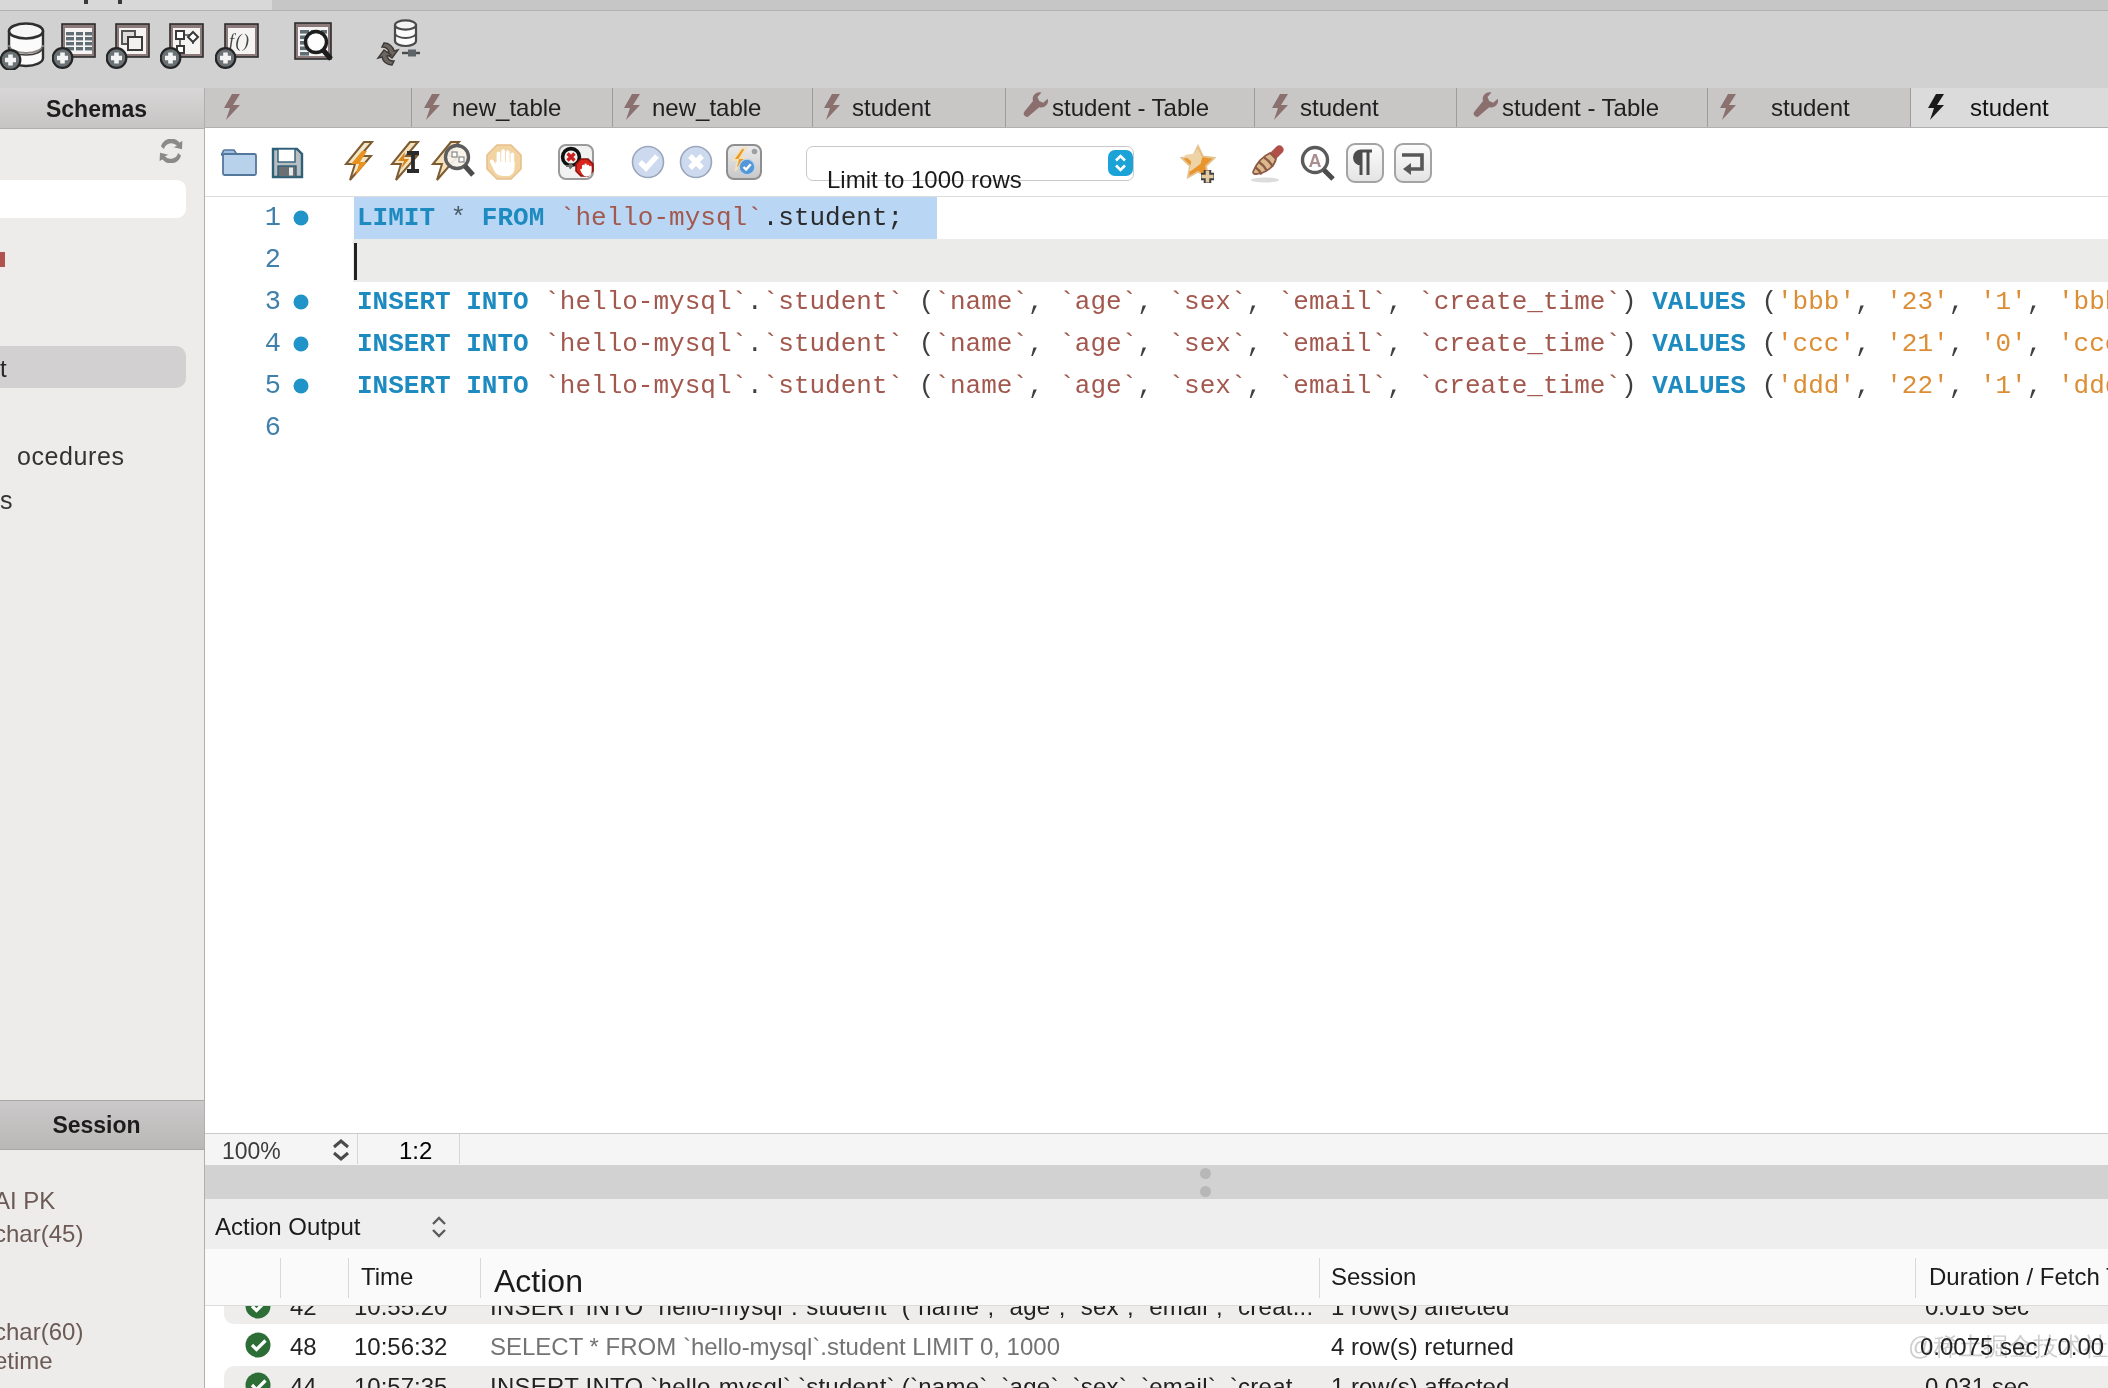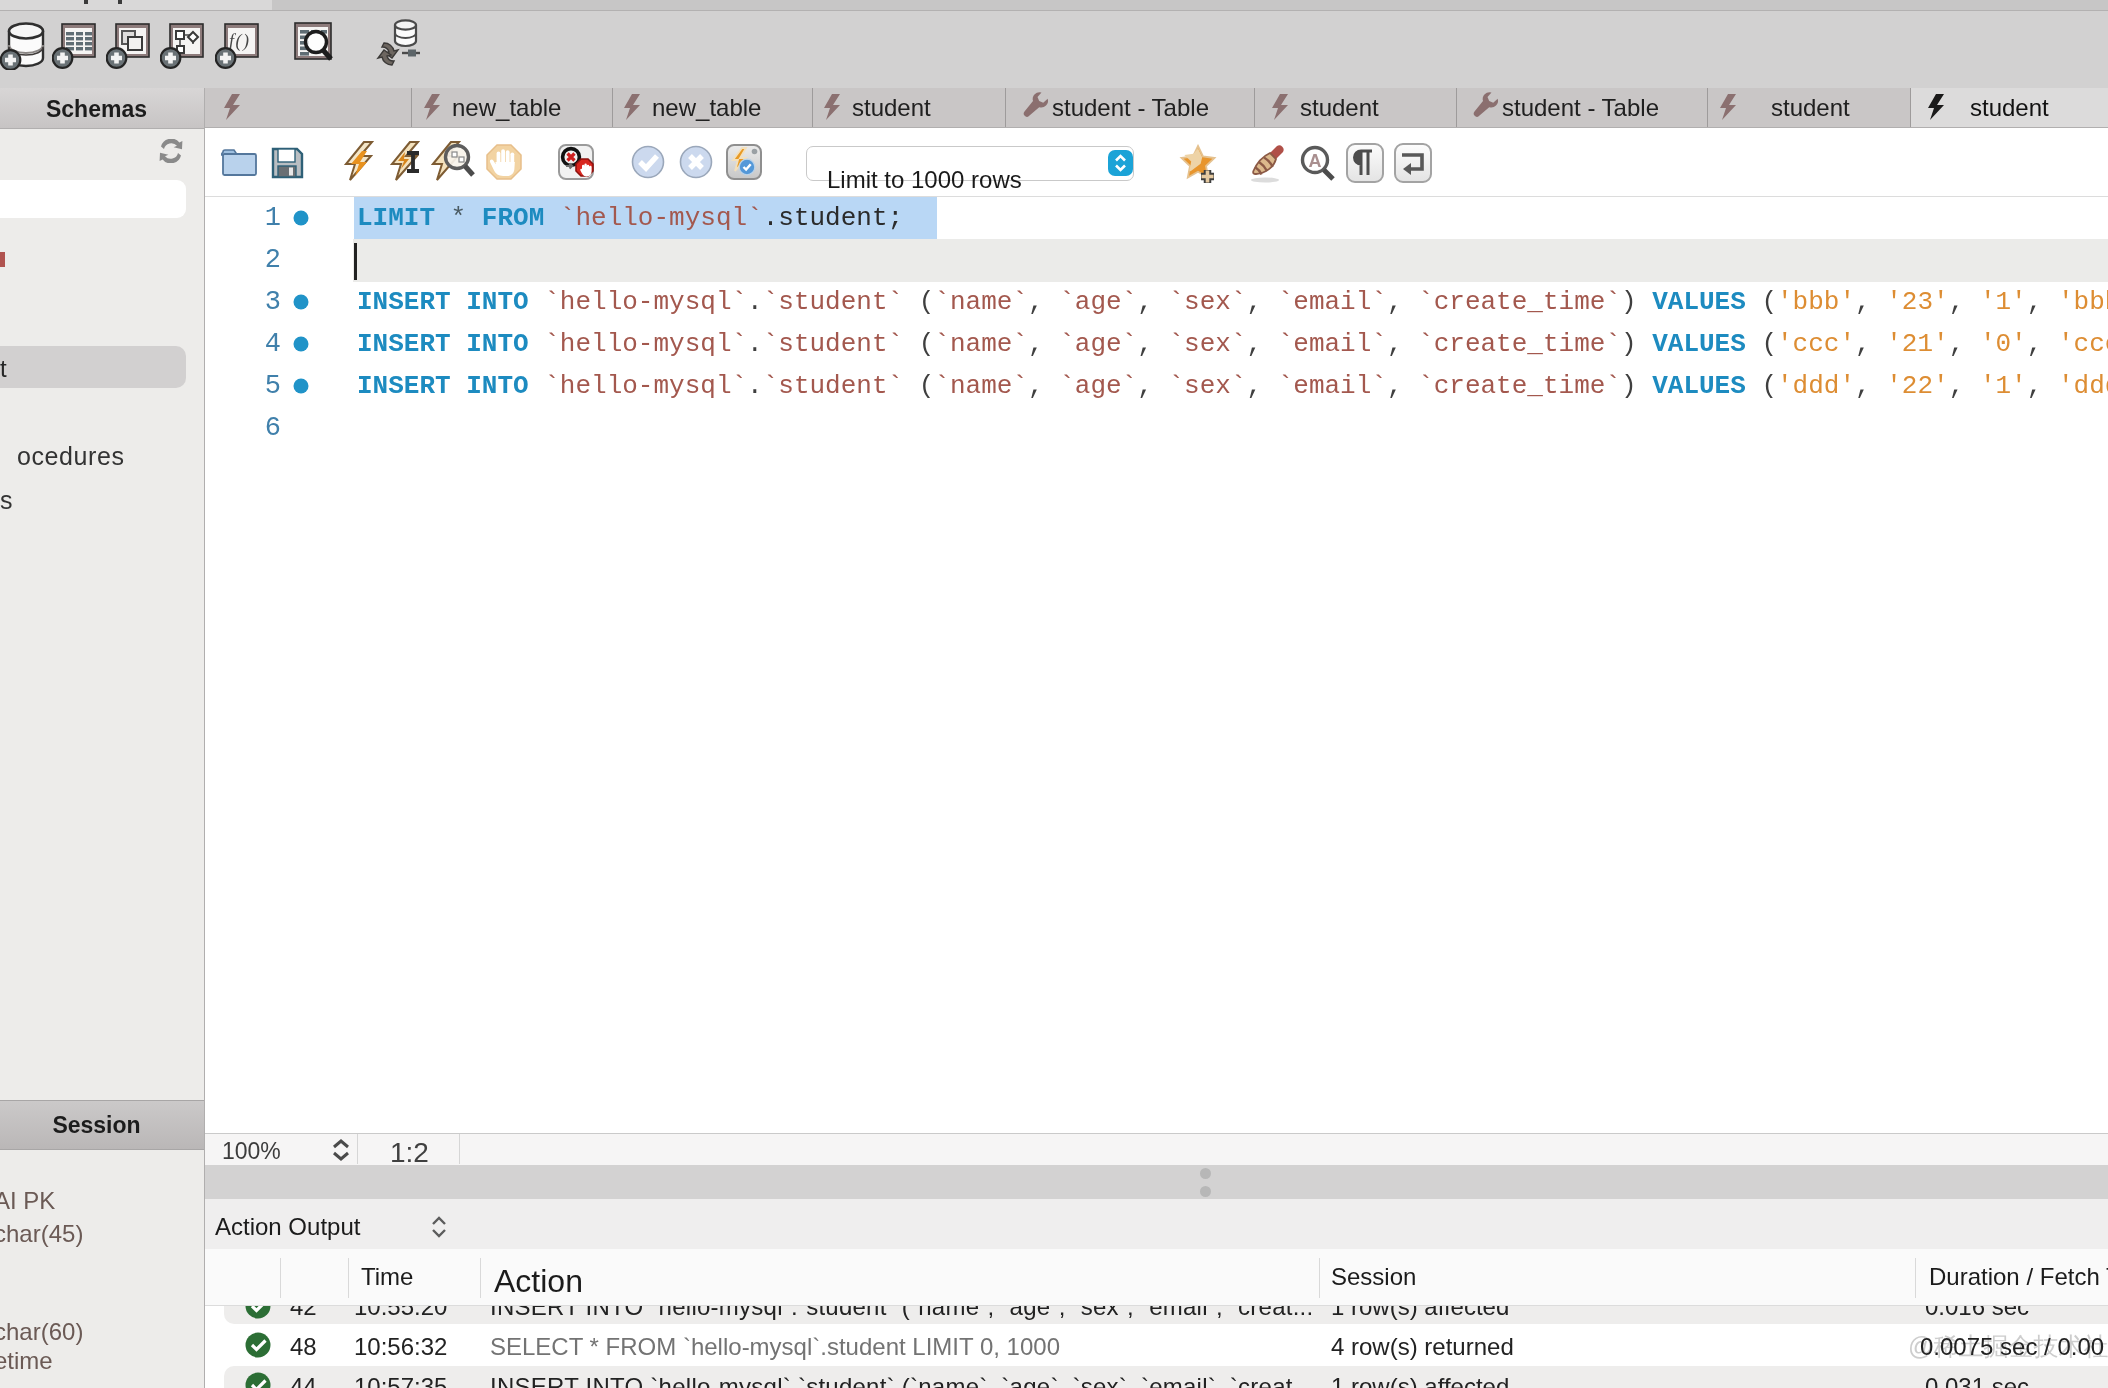--- a/index.html
+++ b/index.html
@@ -317,21 +317,21 @@
 <div class="codeline mono" style="top:365px"><span class="kw">INSERT INTO</span><span class="pn"> </span><span class="idt">`hello-mysql`</span><span class="pn">.</span><span class="idt">`student`</span><span class="pn"> (</span><span class="idt">`name`</span><span class="pn">, </span><span class="idt">`age`</span><span class="pn">, </span><span class="idt">`sex`</span><span class="pn">, </span><span class="idt">`email`</span><span class="pn">, </span><span class="idt">`create_time`</span><span class="pn">) </span><span class="kw">VALUES</span><span class="pn"> (</span><span class="str">'ddd'</span><span class="pn">, </span><span class="str">'22'</span><span class="pn">, </span><span class="str">'1'</span><span class="pn">, </span><span class="str">'ddd@ddd.com'</span></div>
 </div>
 
 <div class="abs" style="left:205px;top:1133px;width:1903px;height:31px;background:#f6f5f5;border-top:1px solid #cacaca"></div>
 <div id="statusbar">
 <div class="abs" style="left:222px;top:1138px;font-size:23px;color:#3c3c3c">100%</div>
 <svg class="abs" style="left:330px;top:1139px" width="22" height="22" viewBox="0 0 22 22">
   <path d="M4 8 l7-6 7 6 M4 14 l7 6 7-6" stroke="#4a4a4a" stroke-width="3" fill="none"></path>
 </svg>
 <div class="abs" style="left:357px;top:1134px;width:1px;height:30px;background:#d6d6d6"></div>
-<div class="abs" style="left:390px;top:1137px;font-size:28px;color:#404040">1:2</div>
+<div class="abs" style="left:399px;top:1137px;font-size:24px;color:#000000">1:2</div>
 <div class="abs" style="left:459px;top:1134px;width:1px;height:30px;background:#d6d6d6"></div>
 </div>
 
 <div class="abs" style="left:205px;top:1165px;width:1903px;height:34px;background:#d3d2d2"></div>
 <div class="abs" style="left:1200px;top:1168px;width:11px;height:11px;border-radius:50%;background:#b7b7b7"></div>
 <div class="abs" style="left:1200px;top:1186px;width:11px;height:11px;border-radius:50%;background:#b7b7b7"></div>
 
 <div class="abs" style="left:205px;top:1199px;width:1903px;height:50px;background:#efeeee"></div>
 <div id="output">
 <div class="abs" style="left:215px;top:1213px;font-size:24px;color:#1b1b1b">Action Output</div>

